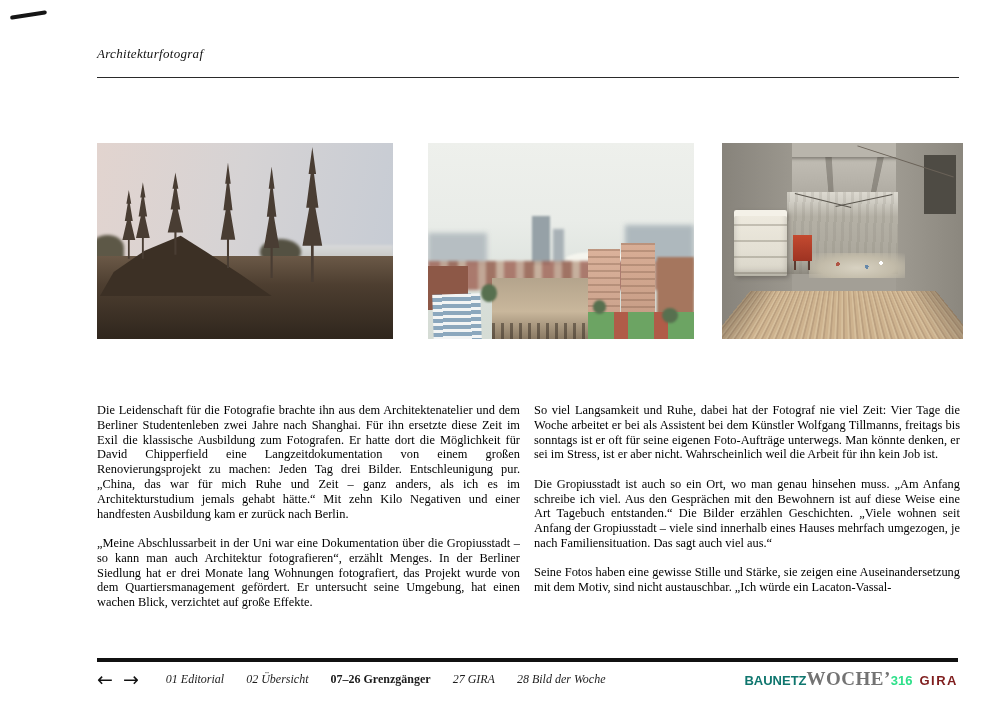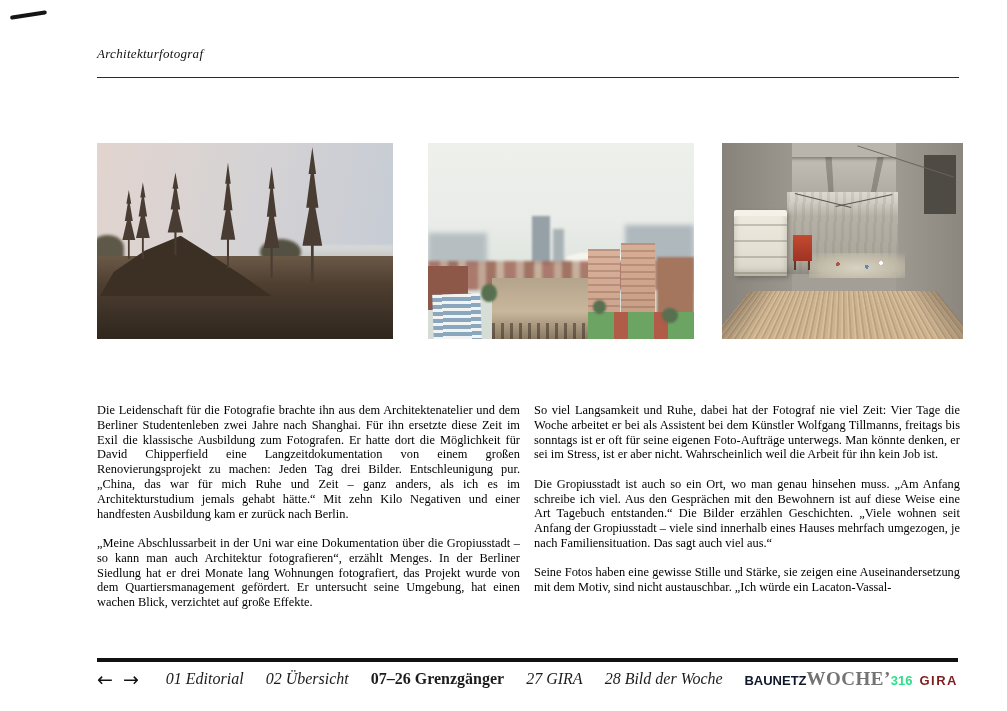--- a/index.html
+++ b/index.html
@@ -84,24 +84,24 @@
   .col-right{width:426px;}
   .col p{margin:0 0 14.6px 0;}
   .col p:last-child{margin-bottom:16px;}
 
   
   .footer-bar{position:absolute;left:97px;top:658px;width:861px;height:4px;background:#111;}
   .footer-row{position:absolute;left:97px;top:668px;width:861px;height:22px;display:flex;align-items:center;}
   .arrow{font-family:"DejaVu Sans","Liberation Sans",sans-serif;font-size:19px;line-height:19px;color:#111;cursor:pointer;}
   .arrow + .arrow{margin-left:10px;}
   .footer-nav{display:flex;gap:22px;margin-left:27px;align-items:baseline;}
-  .nav-item{font-style:italic;font-size:16px;color:#1c1c1c;text-decoration:none;white-space:nowrap;cursor:pointer;}
+  .nav-item{font-style:italic;font-size:12px;color:#1c1c1c;text-decoration:none;white-space:nowrap;cursor:pointer;}
   .nav-item.active{font-style:normal;font-weight:700;}
   .logo{margin-left:auto;white-space:nowrap;display:flex;align-items:baseline;cursor:pointer;}
-  .logo-bold{font-family:"Liberation Sans","DejaVu Sans",sans-serif;font-weight:800;font-size:13px;letter-spacing:0;color:#0f172a;}
+  .logo-bold{font-family:"Liberation Sans","DejaVu Sans",sans-serif;font-weight:800;font-size:13px;letter-spacing:0;color:#0f766e;}
   .logo-serif{font-family:"Liberation Serif","DejaVu Serif",serif;font-weight:700;font-size:19px;letter-spacing:.5px;color:#737373;}
   .logo-issue{font-family:"Liberation Sans","DejaVu Sans",sans-serif;font-weight:700;font-size:13px;color:#2ee08a;}
   .logo-gira{font-family:"Liberation Sans","DejaVu Sans",sans-serif;font-weight:800;font-size:13px;letter-spacing:1.5px;margin-left:7px;color:#7f1d1d;}
 </style>
 </head>
 <body>
 
 <div class="page">
 
   <div class="corner-mark"></div>

